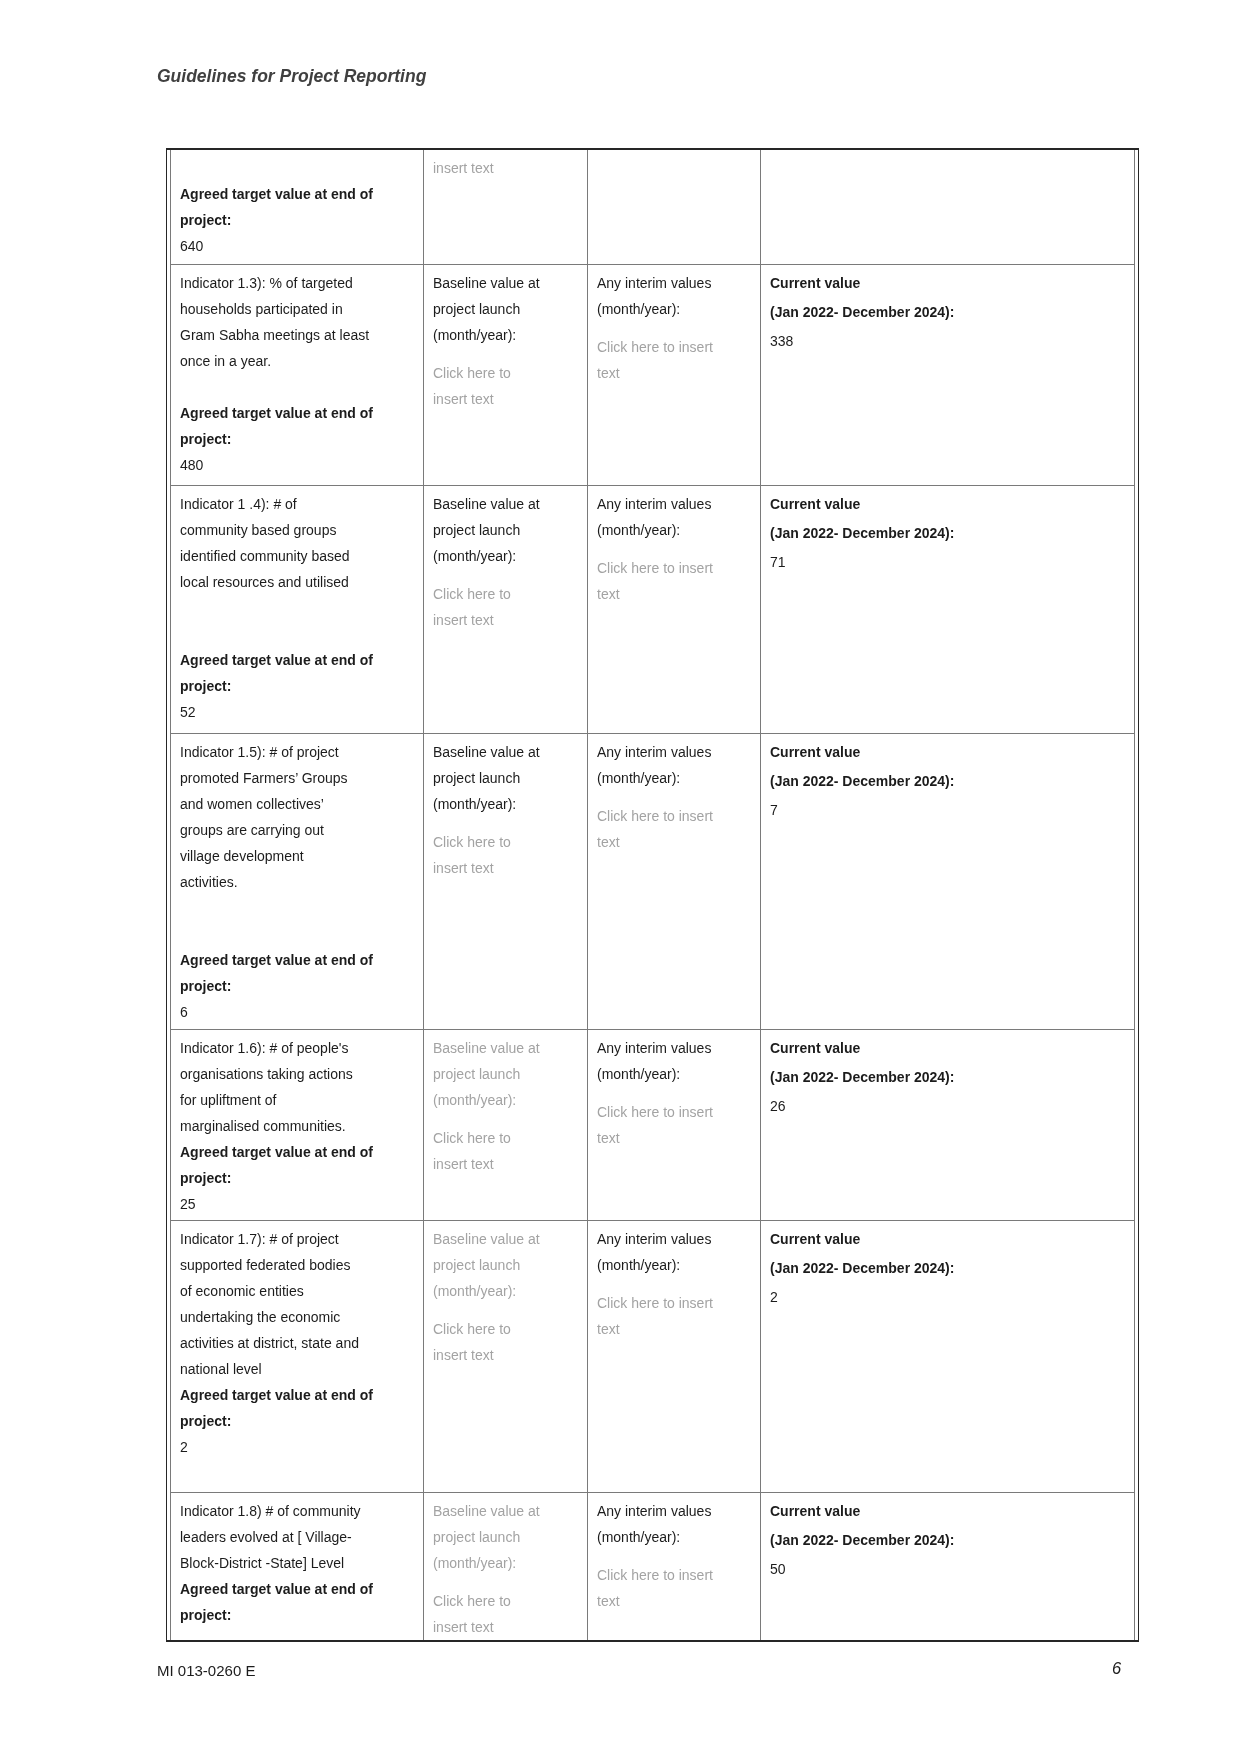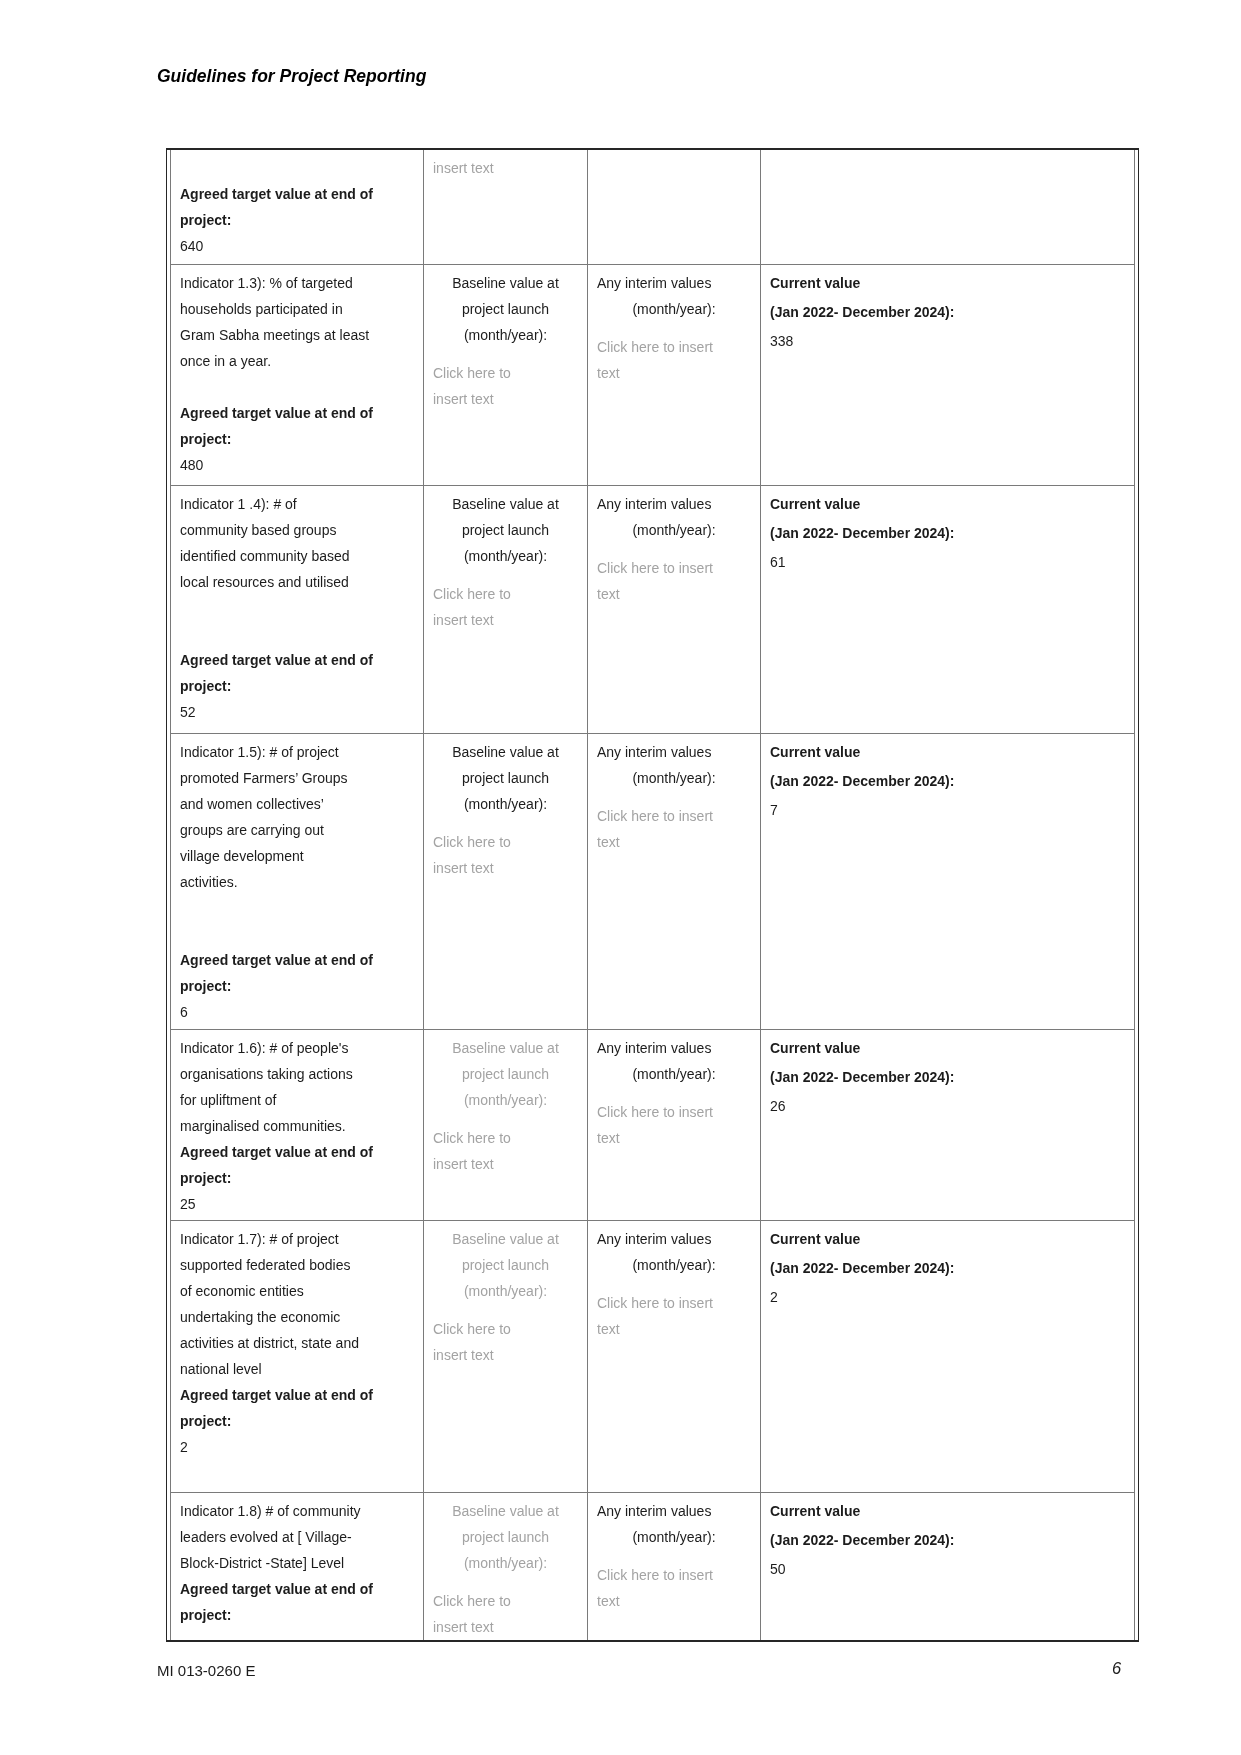--- a/index.html
+++ b/index.html
@@ -19,21 +19,21 @@
     color:var(--text-black);
     overflow:hidden;
   }
   .doc-title{
     position:absolute;
     left:157px;
     top:66px;
     font-size:17.5px;
     font-weight:bold;
     font-style:italic;
-    color:#000000;
+    color:#404040;
   }
   .table-wrap{
     position:absolute;
     left:166px;
     top:148px;
     width:973px;
     border:1.2px solid var(--outer-border);
     border-top-width:2.6px;
     border-bottom-width:2.6px;
     padding:0 3px;
@@ -59,21 +59,21 @@
   tr.h15{height:296px;}
   tr.h16{height:191px;}
   tr.h17{height:272px;}
   tr.h18{height:140px;}
   td p{margin:0;white-space:pre-line;}
   .c{}
   .b{font-weight:bold;}
   .grey{color:var(--placeholder-grey);}
   .blank{height:26px;}
   .blank2{height:52px;}
-  .gap{margin-bottom:12px;text-align:center;}
+  .gap{margin-bottom:12px;}
   .col4 p{margin-bottom:3px;}
   .footer-code{
     position:absolute;
     left:157px;
     top:1662px;
     font-size:15px;
   }
   .page-num{
     position:absolute;
     left:1112px;
@@ -164,21 +164,21 @@
         </td>
         <td>
           <p>Any interim values</p>
           <p class="gap">(month/year):</p>
           <p class="grey">Click here to insert
 text</p>
         </td>
         <td class="col4">
           <p class="b">Current value</p>
           <p class="b">(Jan 2022- December 2024):</p>
-          <p>61</p>
+          <p>71</p>
         </td>
       </tr>
 
       <tr class="h15">
         <td>
           <p class="c">Indicator 1.5): # of project
 promoted Farmers’ Groups
 and women collectives’
 groups are carrying out
 village development

